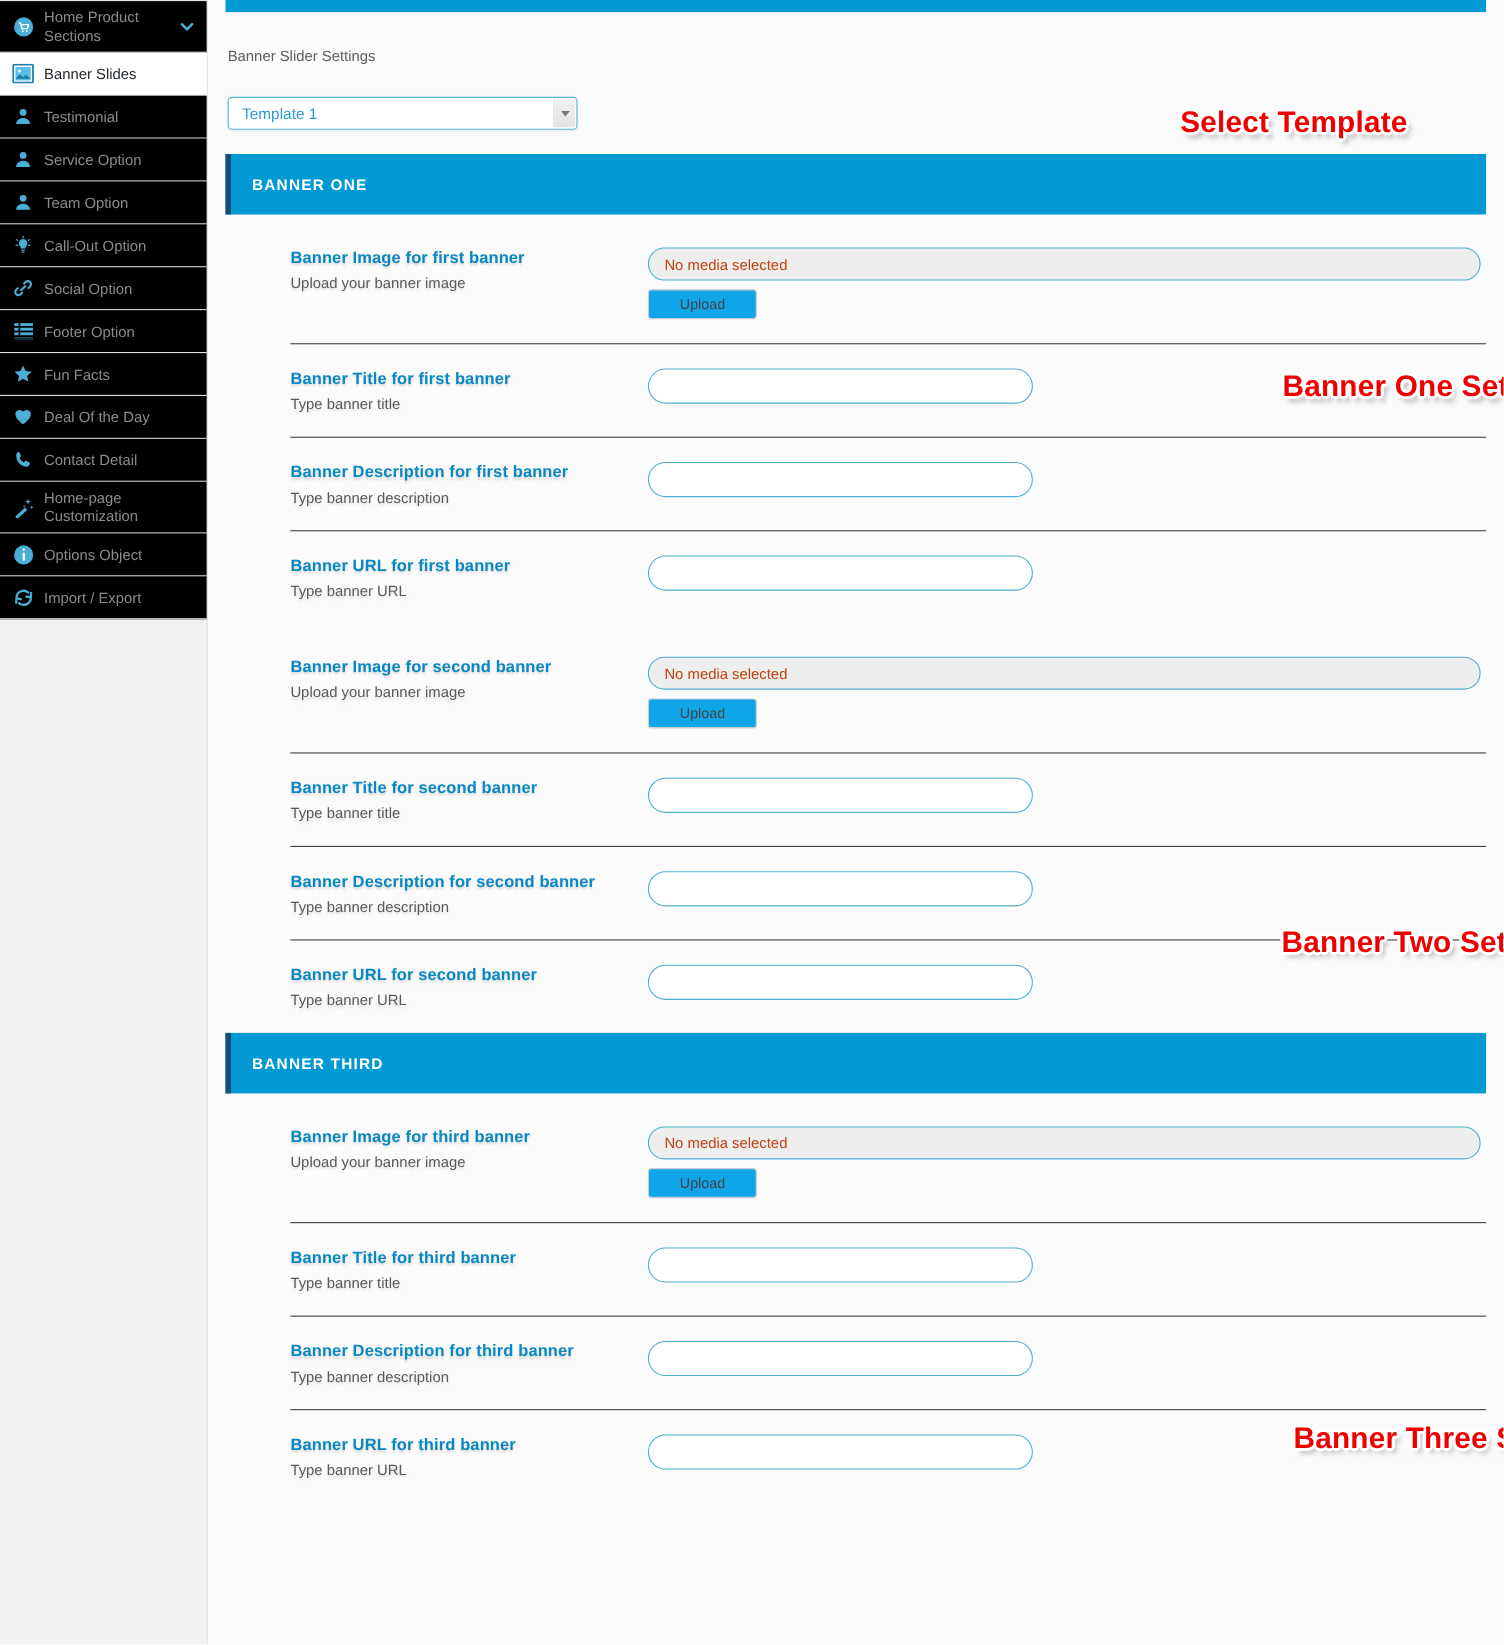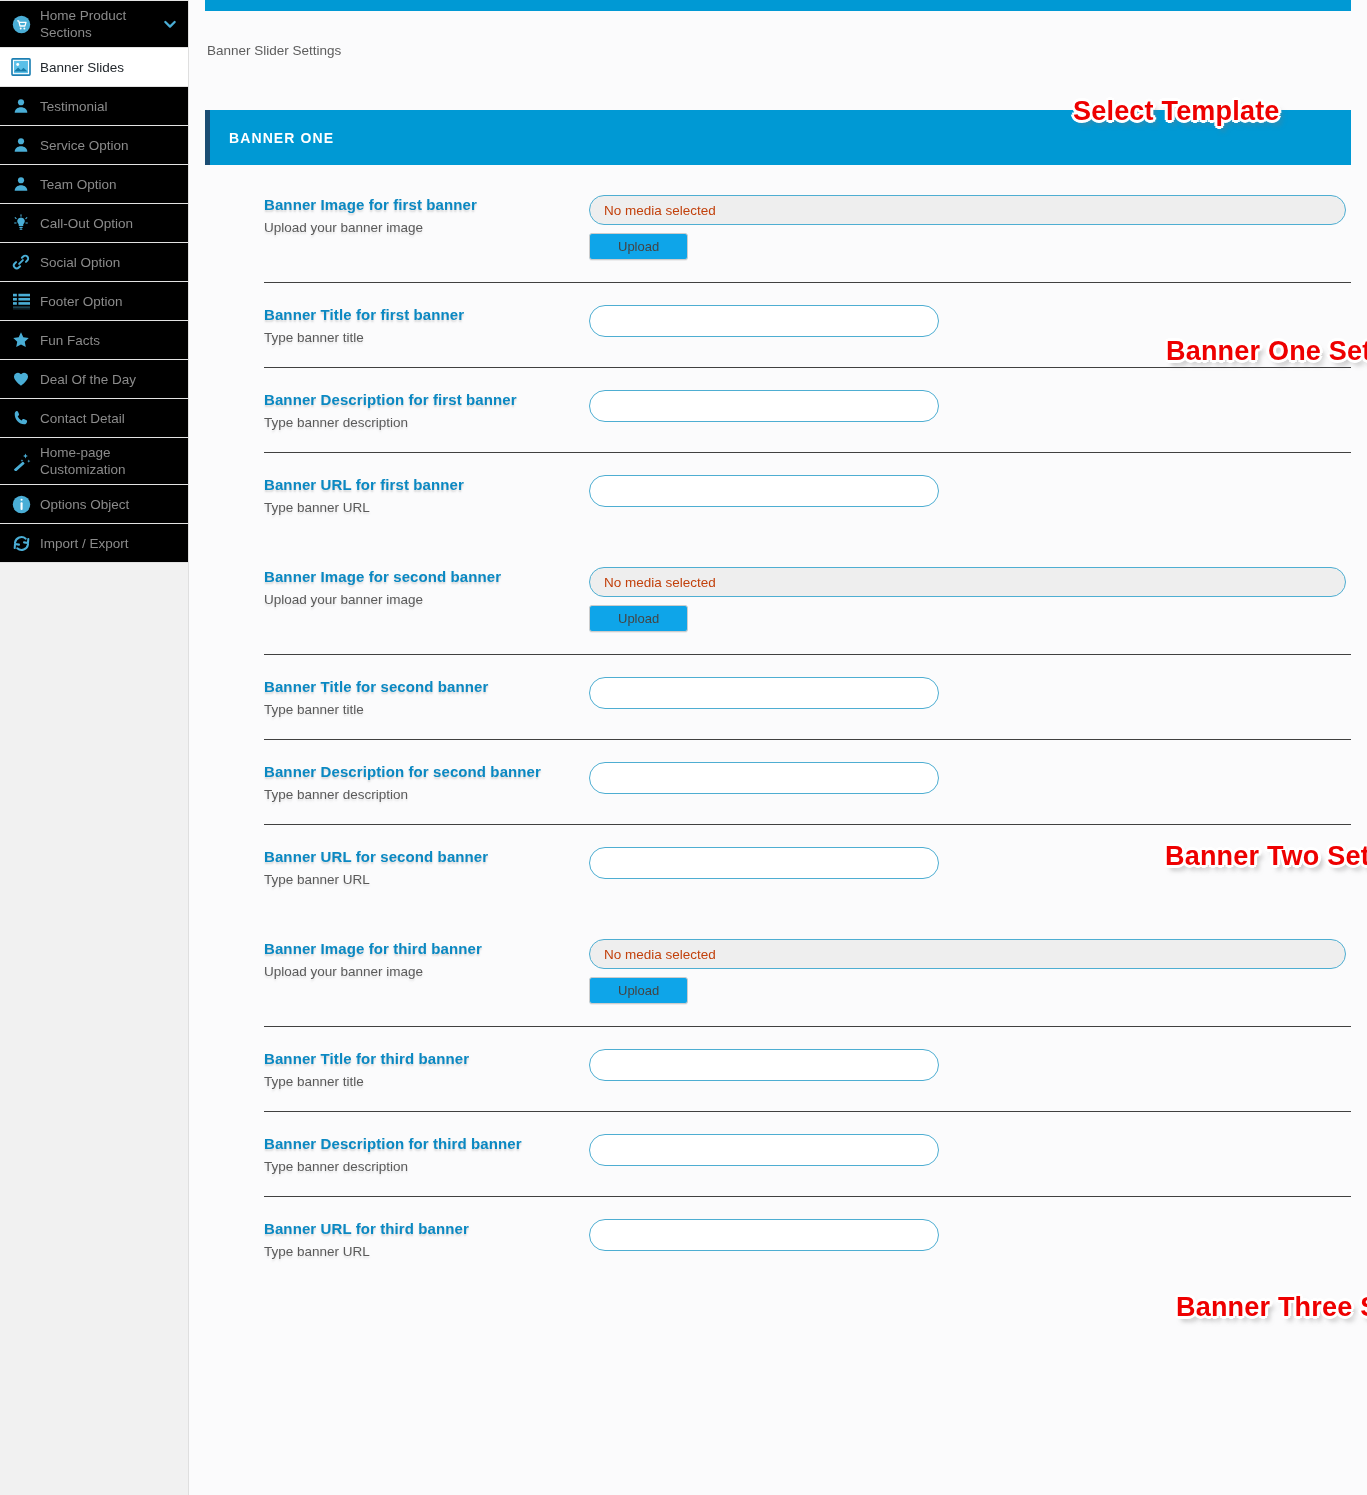--- a/index.html
+++ b/index.html
@@ -342,20 +342,28 @@
 
   <div class="main">
 
     <div class="strip-wrap">
       <div class="top-strip"></div>
     </div>
 
     <div class="section-sub">Banner Slider Settings</div>
 
     <div class="tpl-row">
+      <div>
+        <div class="select-box">
+          <span class="select-val">Template 1</span>
+          <span class="select-arrow">
+              <i></i>
+            </span>
+        </div>
+      </div>
     </div>
 
     <div id="sections">
         <div class="sec-head">
           <span>BANNER ONE</span>
         </div>
         <div class="fields">
           <div class="frow first-row">
             <div class="fleft">
               <div class="lbl-main">Banner Image for first banner</div>
@@ -423,20 +431,23 @@
           </div>
           <div class="frow last">
             <div class="fleft">
               <div class="lbl-main">Banner URL for second banner</div>
               <div class="lbl-sub">Type banner URL</div>
             </div>
             <div class="fright">
               <div class="txt-input"></div>
             </div>
           </div>
+        </div>
+        <div class="sec-head">
+          <span>BANNER THIRD</span>
         </div>
         <div class="fields">
           <div class="frow first-row">
             <div class="fleft">
               <div class="lbl-main">Banner Image for third banner</div>
               <div class="lbl-sub">Upload your banner image</div>
             </div>
             <div class="fright"><div class="media-input">
                 <span>No media selected</span>
               </div><div class="upload-btn">Upload</div></div>

